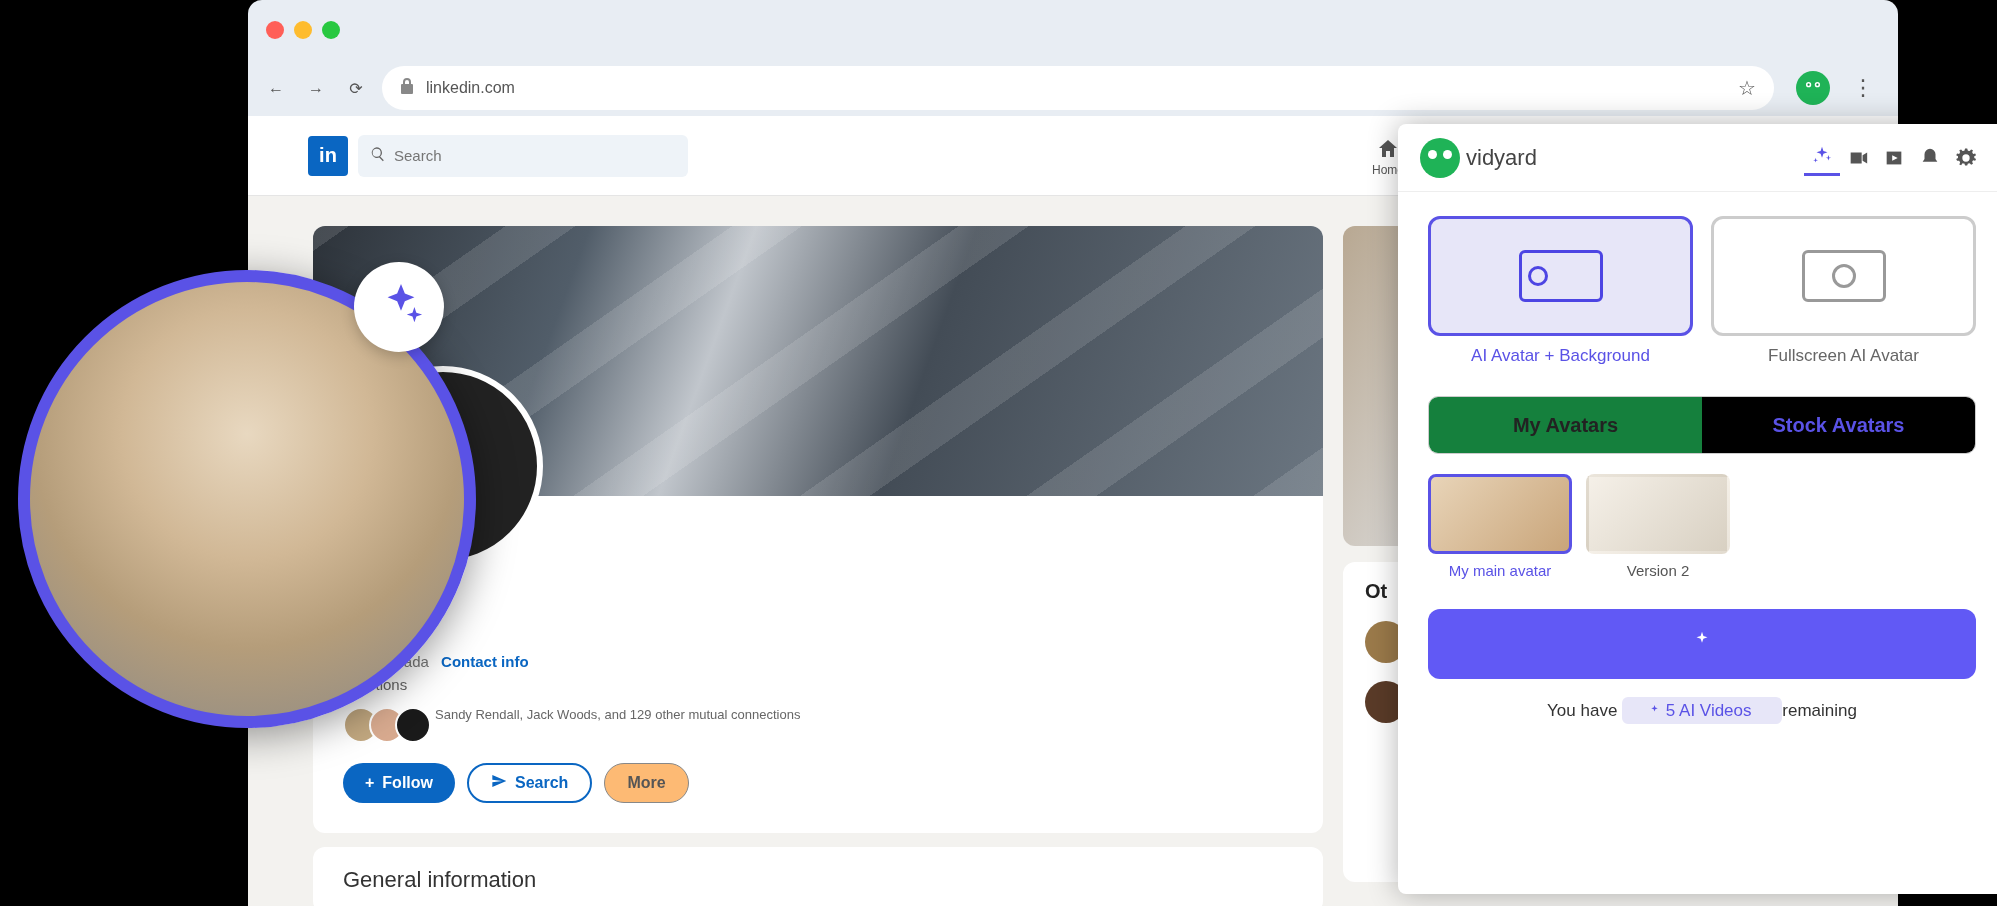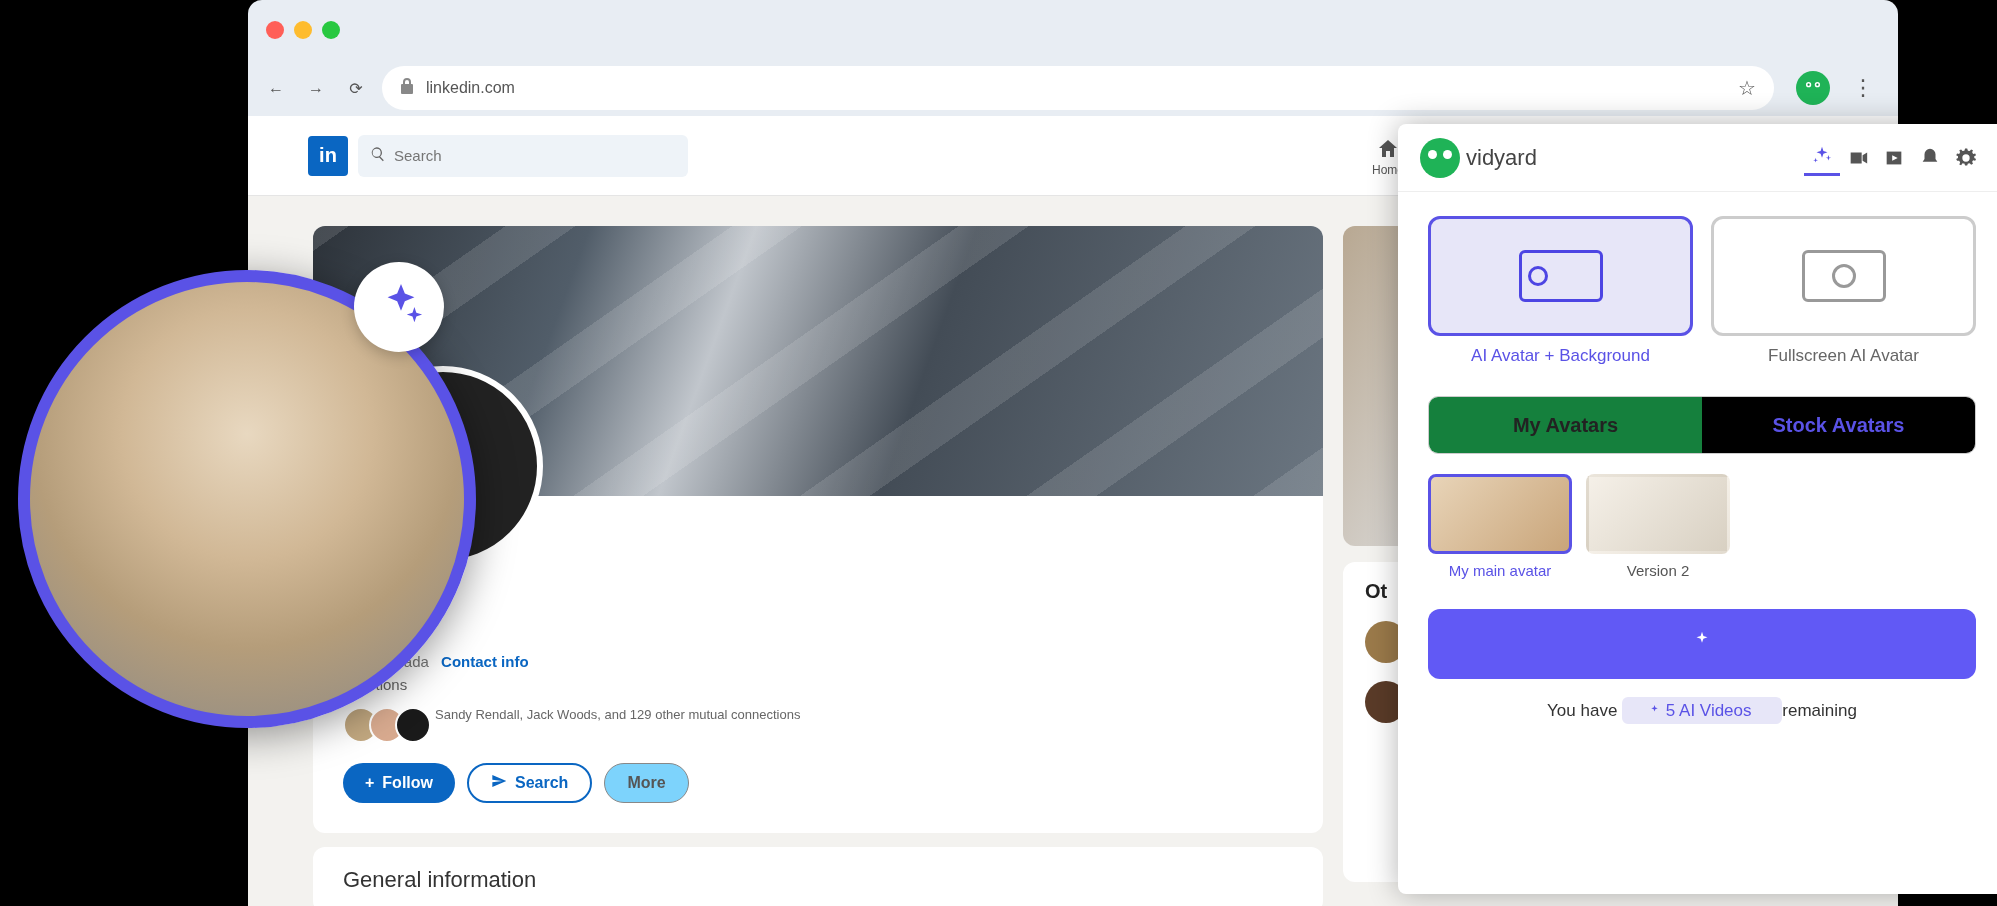--- a/index.html
+++ b/index.html
@@ -49,21 +49,21 @@
 .mstack{display:flex;}
 .mstack div{width:36px; height:36px; border-radius:50%; border:2px solid #fff; margin-right:-10px;}
 .mstack div:nth-child(1){background:#c2a880;}
 .mstack div:nth-child(2){background:#d8aa8f;}
 .mstack div:nth-child(3){background:#1a1a1a;}
 .mtxt{font-size:13px; color:#666;}
 .btns{display:flex; gap:12px; margin-top:20px;}
 .btn{height:40px; padding:0 22px; border-radius:20px; font-size:16px; font-weight:600; display:flex; align-items:center; gap:8px; cursor:pointer;}
 .btn.follow{background:#0a66c2; color:#fff; border:none;}
 .btn.msg{background:#fff; color:#0a66c2; border:2px solid #0a66c2;}
-.btn.more{background:#7dd3fc; color:#555; border:1px solid #888;text-align:right;}
+.btn.more{background:#fdba74; color:#555; border:1px solid #888;text-align:right;}
 
 .gen-card{background:#fff; border-radius:12px; width:1010px; margin-top:14px; padding:20px 30px;}
 .gen-card h3{font-size:22px; color:#333; font-weight:500;}
 
 .side-cards{position:absolute; left:1095px; top:30px; width:420px;}
 .sc{background:#fff; border-radius:12px; margin-bottom:16px; height:320px; overflow:hidden;}
 .sc.img{background:linear-gradient(120deg,#b8a892,#ddd,#9e9080);}
 .sc2-body{padding:18px 22px;}
 .sc2-body h4{font-size:20px; font-weight:600; color:#222;}
 .sc-person{display:flex; align-items:center; gap:12px; margin-top:18px;}

